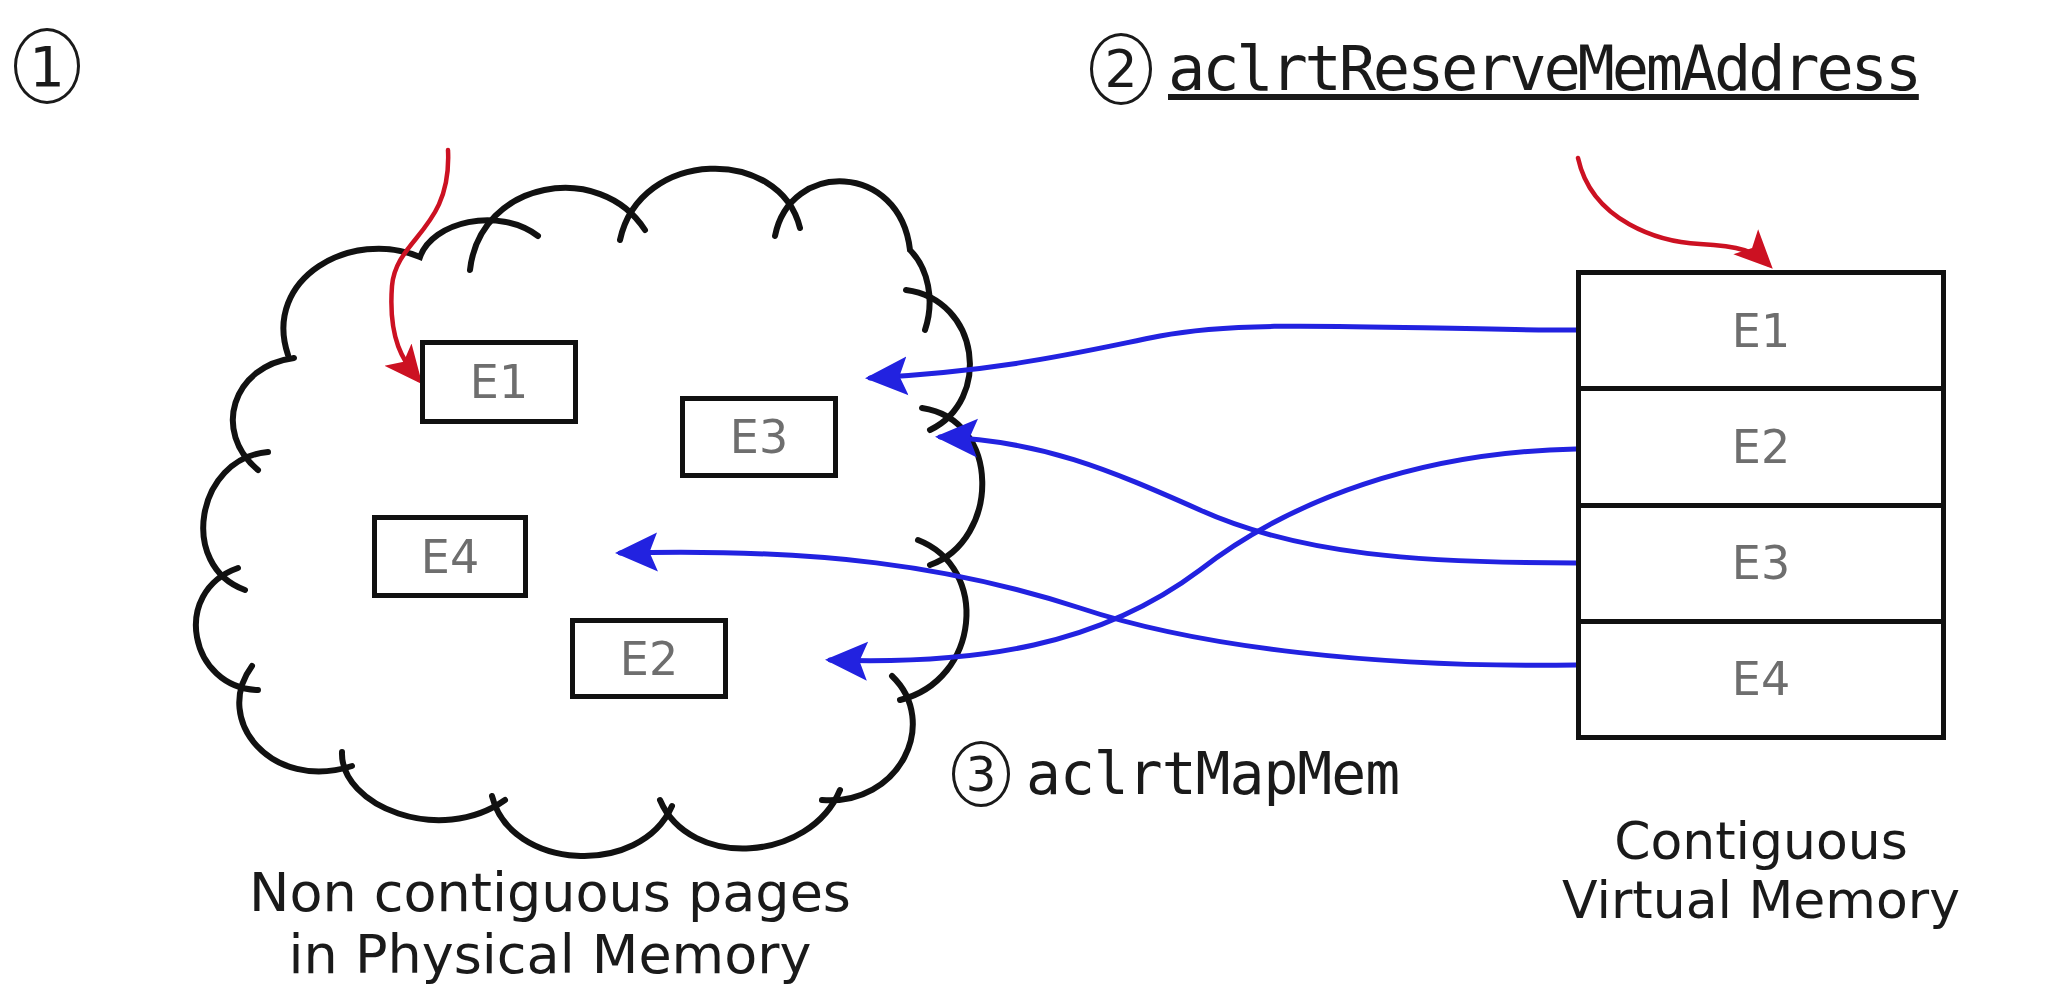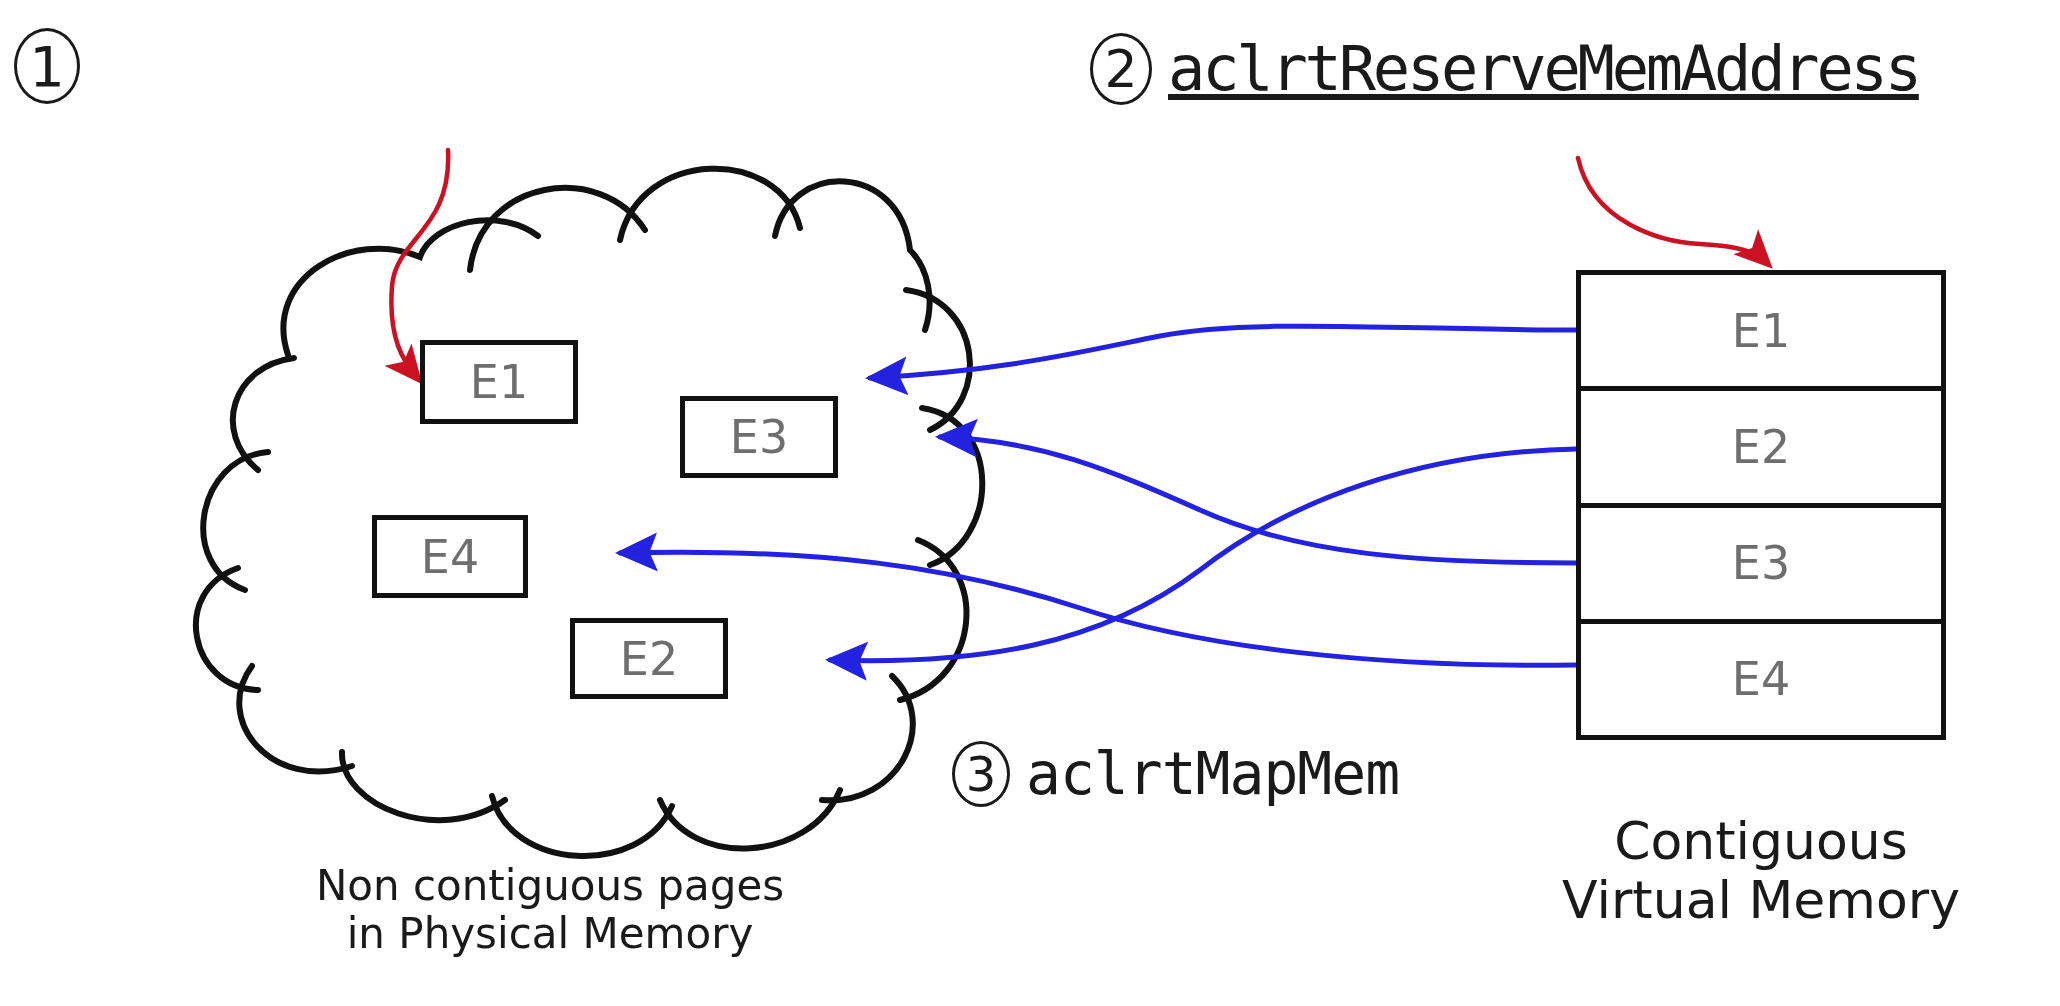--- a/index.html
+++ b/index.html
@@ -191,16 +191,16 @@
   <div class="vm-table" style="left: 1576px; top: 270px; width: 370px; height: 470px;">
     <div class="vm-cell">E1</div>
     <div class="vm-cell">E2</div>
     <div class="vm-cell">E3</div>
     <div class="vm-cell">E4</div>
   </div>
 
   <div class="caption" style="left: 1496px; top: 812px; width: 530px; font-size: 52px;">Contiguous
 Virtual Memory</div>
 
-  <div class="caption" style="left: 190px; top: 862px; width: 720px; font-size: 42px;">Non contiguous pages
+  <div class="caption" style="left: 190px; top: 862px; width: 720px; font-size: 54px;">Non contiguous pages
 in Physical Memory</div>
 
 </div>
 
 </body></html>

